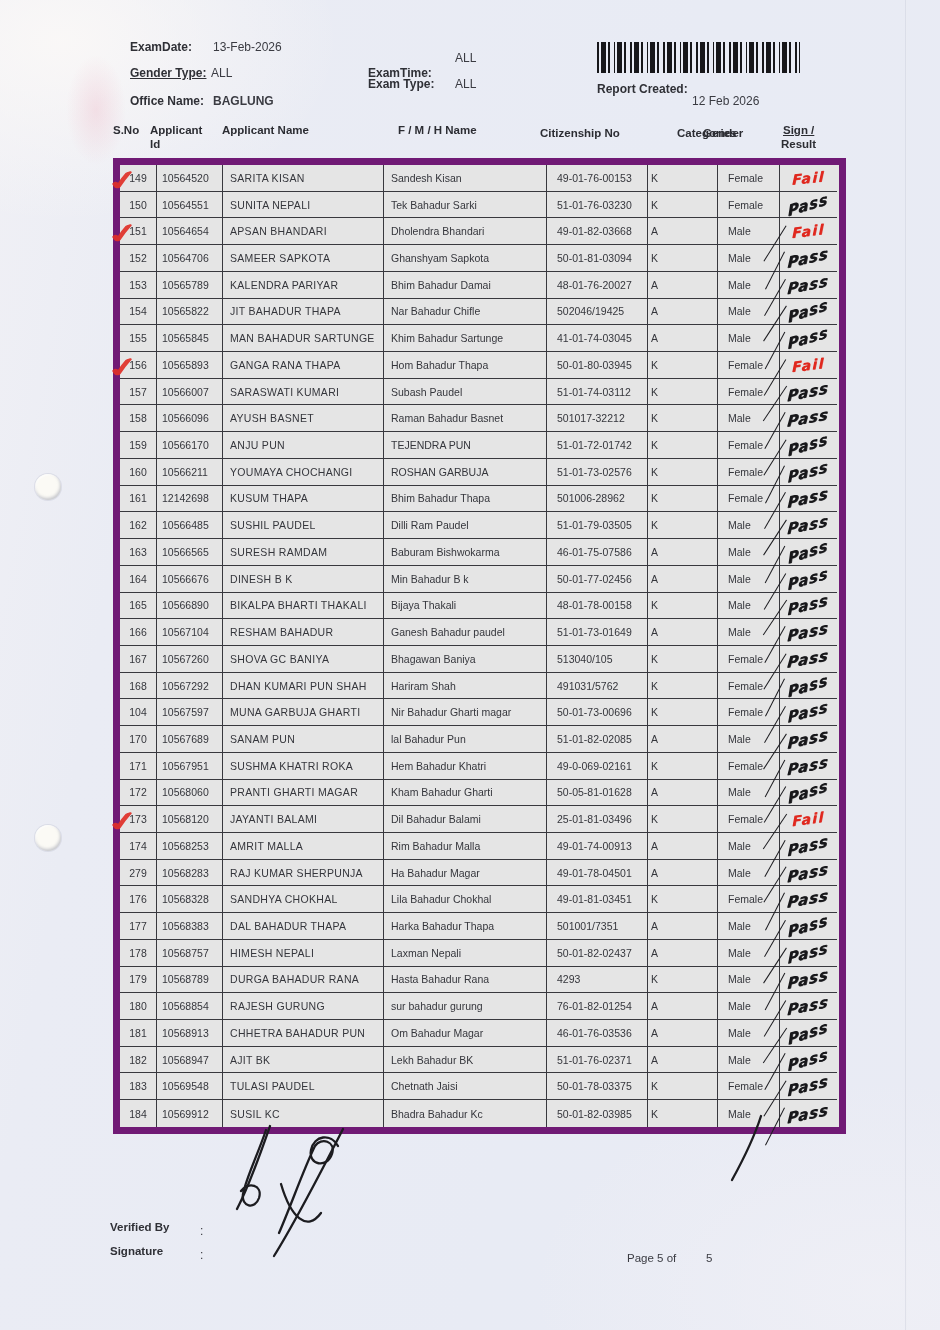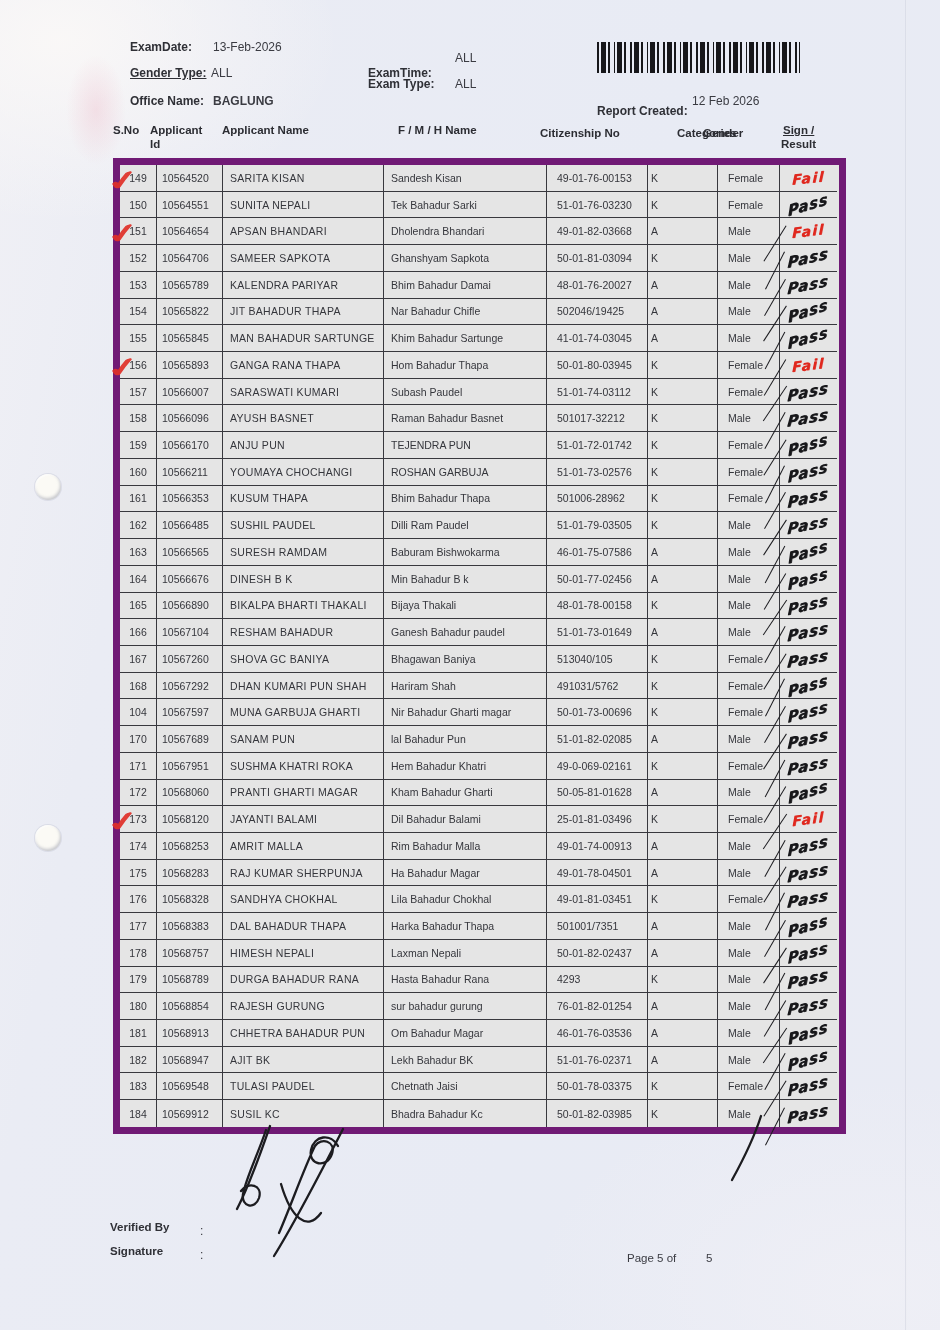--- a/index.html
+++ b/index.html
@@ -89,21 +89,21 @@
 <span class="meta-value" style="left:211px;top:66px;">ALL</span>
 <span class="meta-label" style="left:130px;top:94px;">Office Name:</span>
 <span class="meta-value" style="left:213px;top:94px;font-weight:bold;">BAGLUNG</span>
 
 <span class="meta-label" style="left:368px;top:66px;">ExamTime:</span>
 <span class="meta-value" style="left:455px;top:51px;">ALL</span>
 <span class="meta-label" style="left:368px;top:77px;">Exam Type:</span>
 <span class="meta-value" style="left:455px;top:77px;">ALL</span>
 
 <div class="barcode"></div>
-<span class="meta-label" style="left:597px;top:104px;">Report Created:</span>
+<span class="meta-label" style="left:597px;top:82px;">Report Created:</span>
 <span class="meta-value" style="left:692px;top:94px;">12 Feb 2026</span>
 
 <span class="col-head" style="left:113px;top:124px;">S.No</span>
 <span class="col-head" style="left:150px;top:124px;">Applicant</span>
 <span class="col-head" style="left:150px;top:138px;">Id</span>
 <span class="col-head" style="left:222px;top:124px;">Applicant Name</span>
 <span class="col-head" style="left:398px;top:124px;">F / M / H Name</span>
 <span class="col-head" style="left:540px;top:127px;">Citizenship No</span>
 <span class="col-head" style="left:645px;top:127px;margin-left:32px;">Categories</span>
 <span class="col-head" style="left:703px;top:127px;">Gender</span>
@@ -260,21 +260,21 @@
       <div class="t-cell c-cit">51-01-73-02576</div>
       <div class="t-cell c-cat">K</div>
       <div class="t-cell c-gen">Female</div>
       <div class="t-cell c-sign">
         <span class="slash" style="transform: rotate(-63deg);"></span>
         <span class="scrawl" style="transform: rotate(-15deg) skewX(-16deg);">Pass</span>
       </div>
     </div>
     <div class="t-row">
       <div class="t-cell c-sno">161</div>
-      <div class="t-cell c-id">10566353</div>
+      <div class="t-cell c-id">12142698</div>
       <div class="t-cell c-name">KUSUM  THAPA</div>
       <div class="t-cell c-fmh">Bhim Bahadur Thapa</div>
       <div class="t-cell c-cit">501006-28962</div>
       <div class="t-cell c-cat">K</div>
       <div class="t-cell c-gen">Female</div>
       <div class="t-cell c-sign">
         <span class="slash" style="transform: rotate(-60deg);"></span>
         <span class="scrawl" style="transform: rotate(-13deg) skewX(-16deg);">Pass</span>
       </div>
     </div>
@@ -441,21 +441,21 @@
       <div class="t-cell c-fmh">Rim Bahadur Malla</div>
       <div class="t-cell c-cit">49-01-74-00913</div>
       <div class="t-cell c-cat">A</div>
       <div class="t-cell c-gen">Male</div>
       <div class="t-cell c-sign">
         <span class="slash" style="transform: rotate(-61deg);"></span>
         <span class="scrawl" style="transform: rotate(-14deg) skewX(-16deg);">Pass</span>
       </div>
     </div>
     <div class="t-row">
-      <div class="t-cell c-sno">175</div>
+      <div class="t-cell c-sno">279</div>
       <div class="t-cell c-id">10568283</div>
       <div class="t-cell c-name">RAJ KUMAR SHERPUNJA</div>
       <div class="t-cell c-fmh">Ha Bahadur Magar</div>
       <div class="t-cell c-cit">49-01-78-04501</div>
       <div class="t-cell c-cat">A</div>
       <div class="t-cell c-gen">Male</div>
       <div class="t-cell c-sign">
         <span class="slash" style="transform: rotate(-58deg);"></span>
         <span class="scrawl" style="transform: rotate(-12deg) skewX(-16deg);">Pass</span>
       </div>

